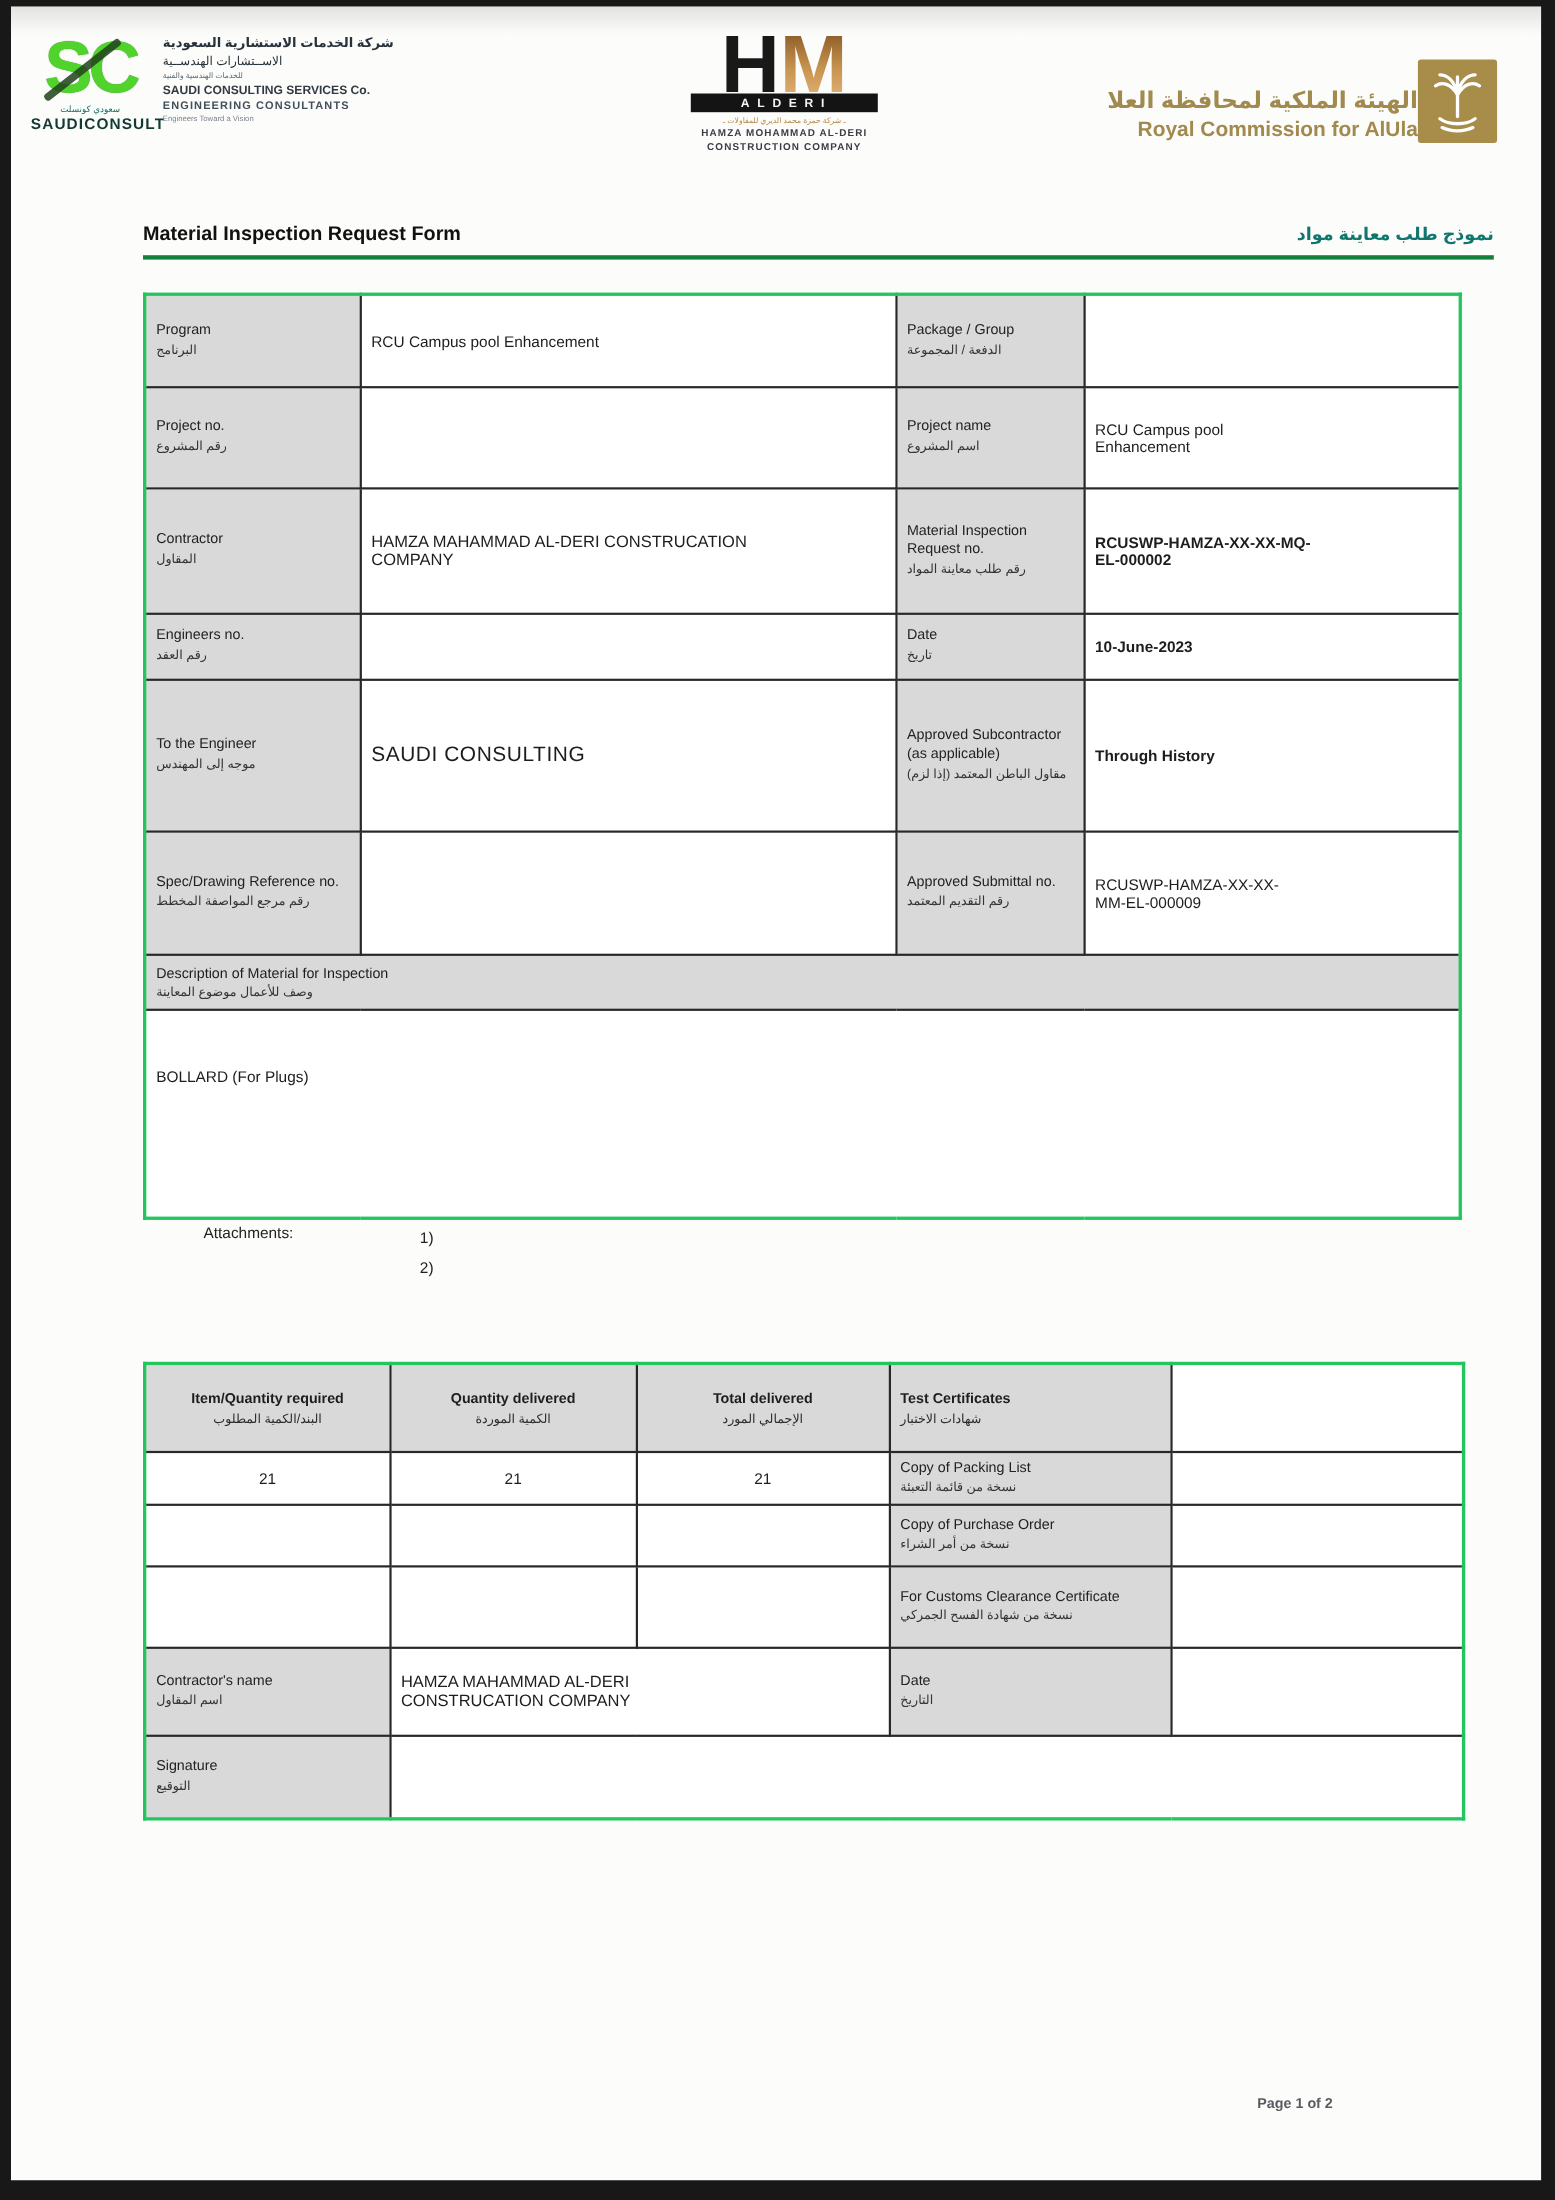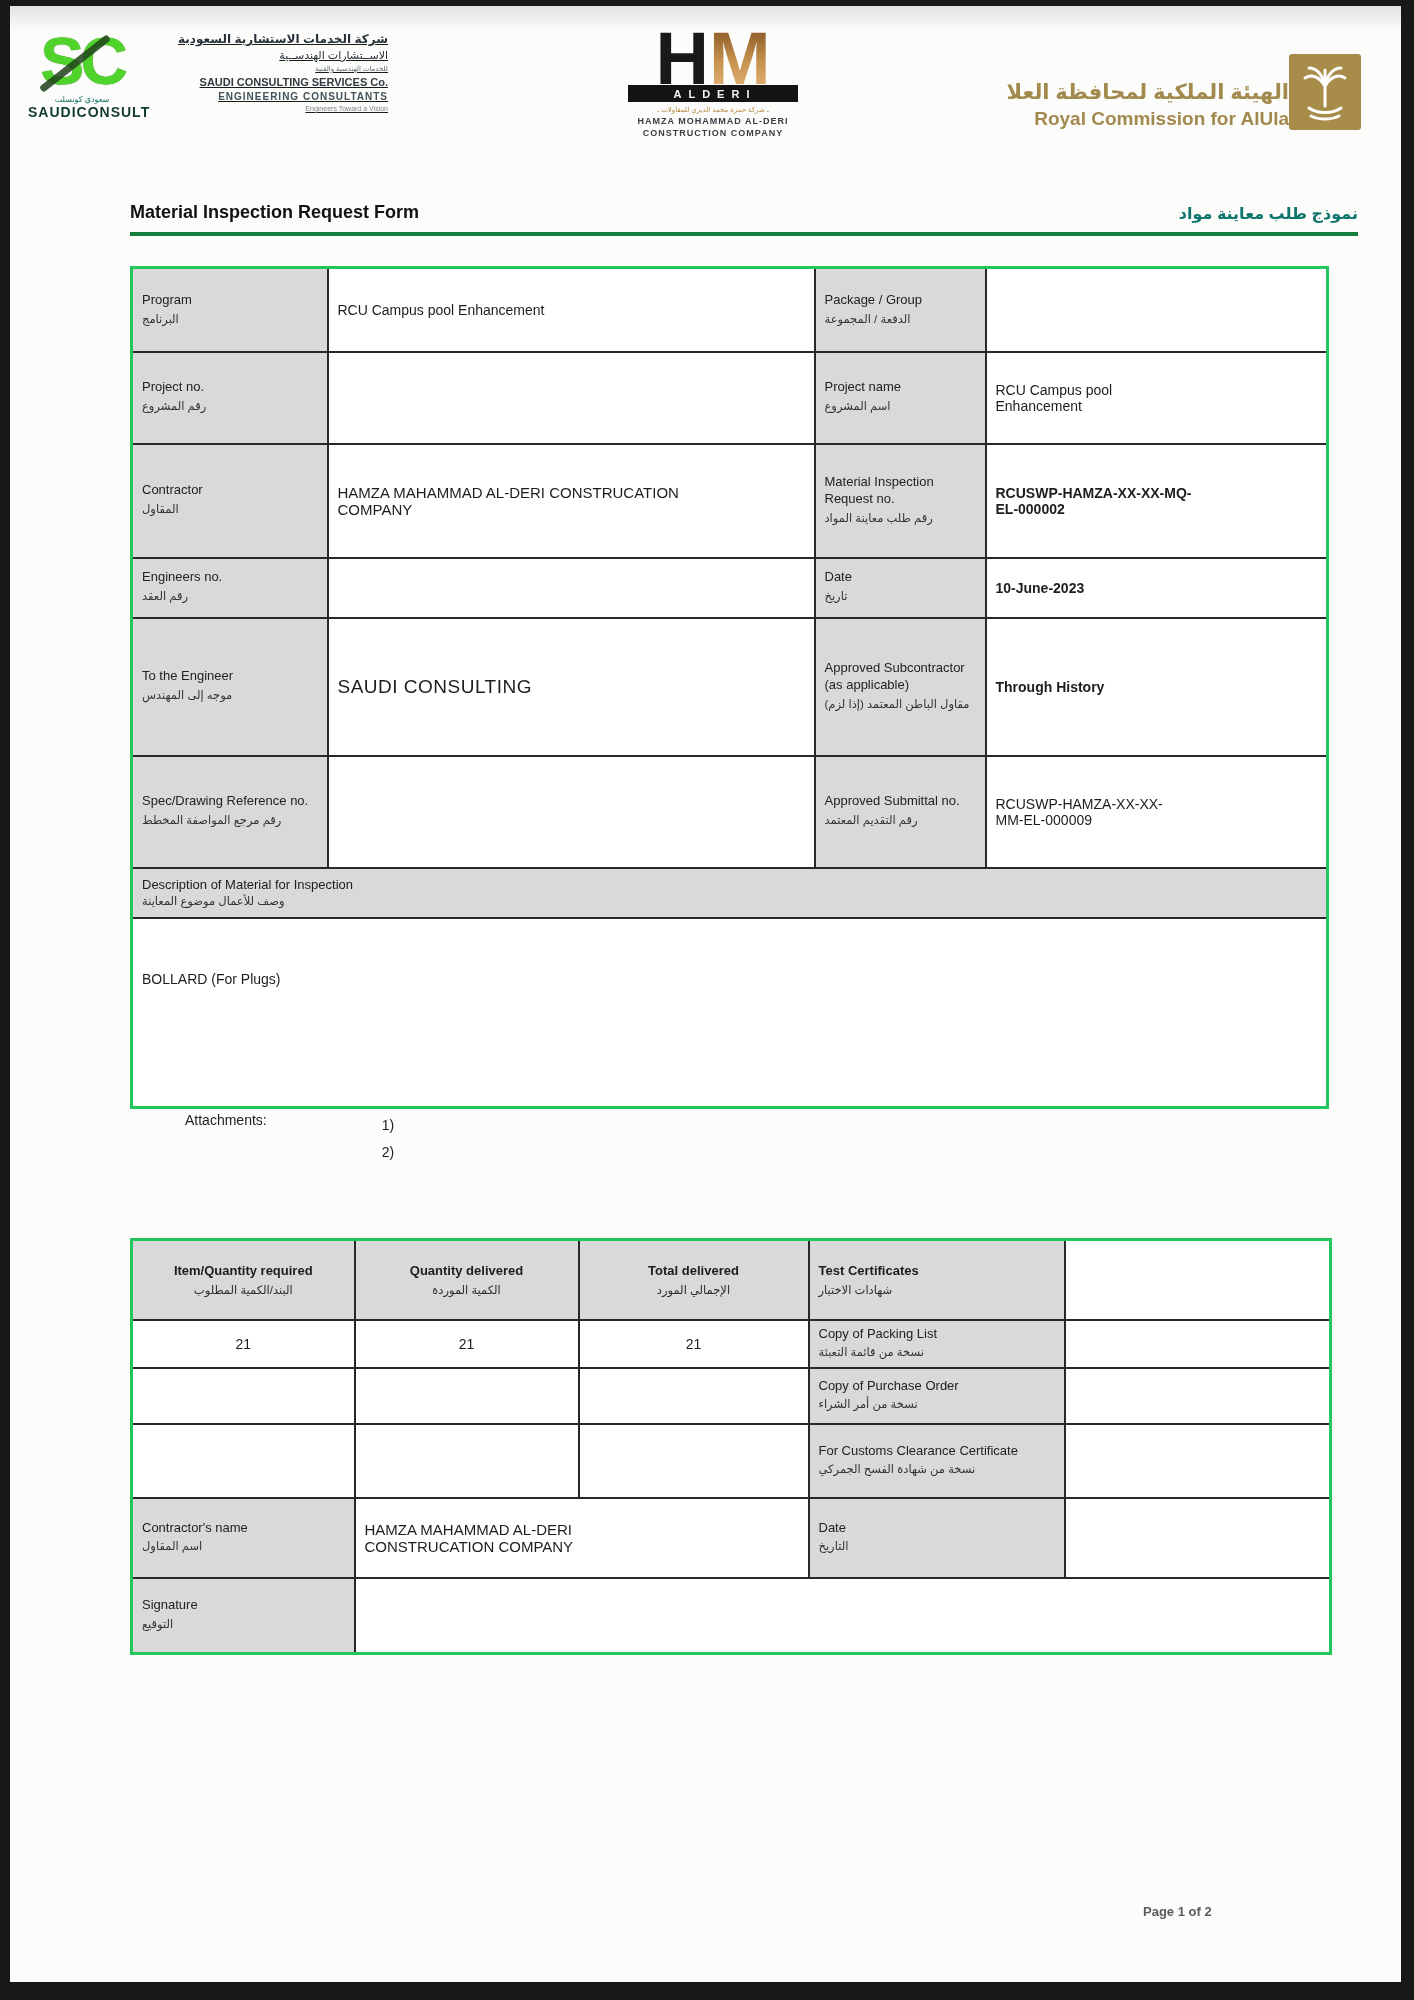--- a/index.html
+++ b/index.html
@@ -18,21 +18,21 @@
 
   
   .sc-logo { position:absolute; left:18px; top:24px; display:flex; gap:12px; width:360px; }
   .sc-mark { width:108px; text-align:center; }
   .sc-mono { position:relative; font-weight:bold; font-size:66px; line-height:0.95;
              color:#50d32a; letter-spacing:-4px; text-shadow:0 0 1px #2a7c17; }
   .sc-mono::after{ content:""; position:absolute; left:4px; top:30px; width:86px; height:7px;
              background:#20421a; transform:rotate(-38deg); border-radius:3px; opacity:.85;}
   .sc-wordmark-ar{ font-size:8px; color:#0f6f63; margin-top:2px; }
   .sc-wordmark-en{ font-size:14px; font-weight:bold; letter-spacing:1px; color:#123a33;text-align:right; }
-  .sc-text { padding-top:2px; text-align:right; width:240px;text-decoration:underline; }
+  .sc-text { padding-top:2px; text-align:left; width:240px; }
   .sc-ar1 { font-size:12px; font-weight:bold; color:#27323a; direction:rtl; }
   .sc-ar2 { font-size:11px; color:#27323a; direction:rtl; margin-top:3px; letter-spacing:2px;}
   .sc-ar3 { font-size:7px; color:#5d6a72; direction:rtl; margin-top:3px; }
   .sc-en1 { font-size:11px; font-weight:bold; color:#323b42; margin-top:3px; }
   .sc-en2 { font-size:10px; font-weight:bold; color:#43505a; margin-top:3px; letter-spacing:1px;}
   .sc-tag { font-size:7px; color:#7a838a; margin-top:3px; }
 
   .hm-logo { position:absolute; left:583px; top:22px; width:240px; text-align:center; }
   .hm-letters { display:flex; justify-content:center; align-items:flex-start; line-height:0.85; }
   .hm-h { font-size:74px; font-weight:bold; color:#191919; letter-spacing:-2px; }

